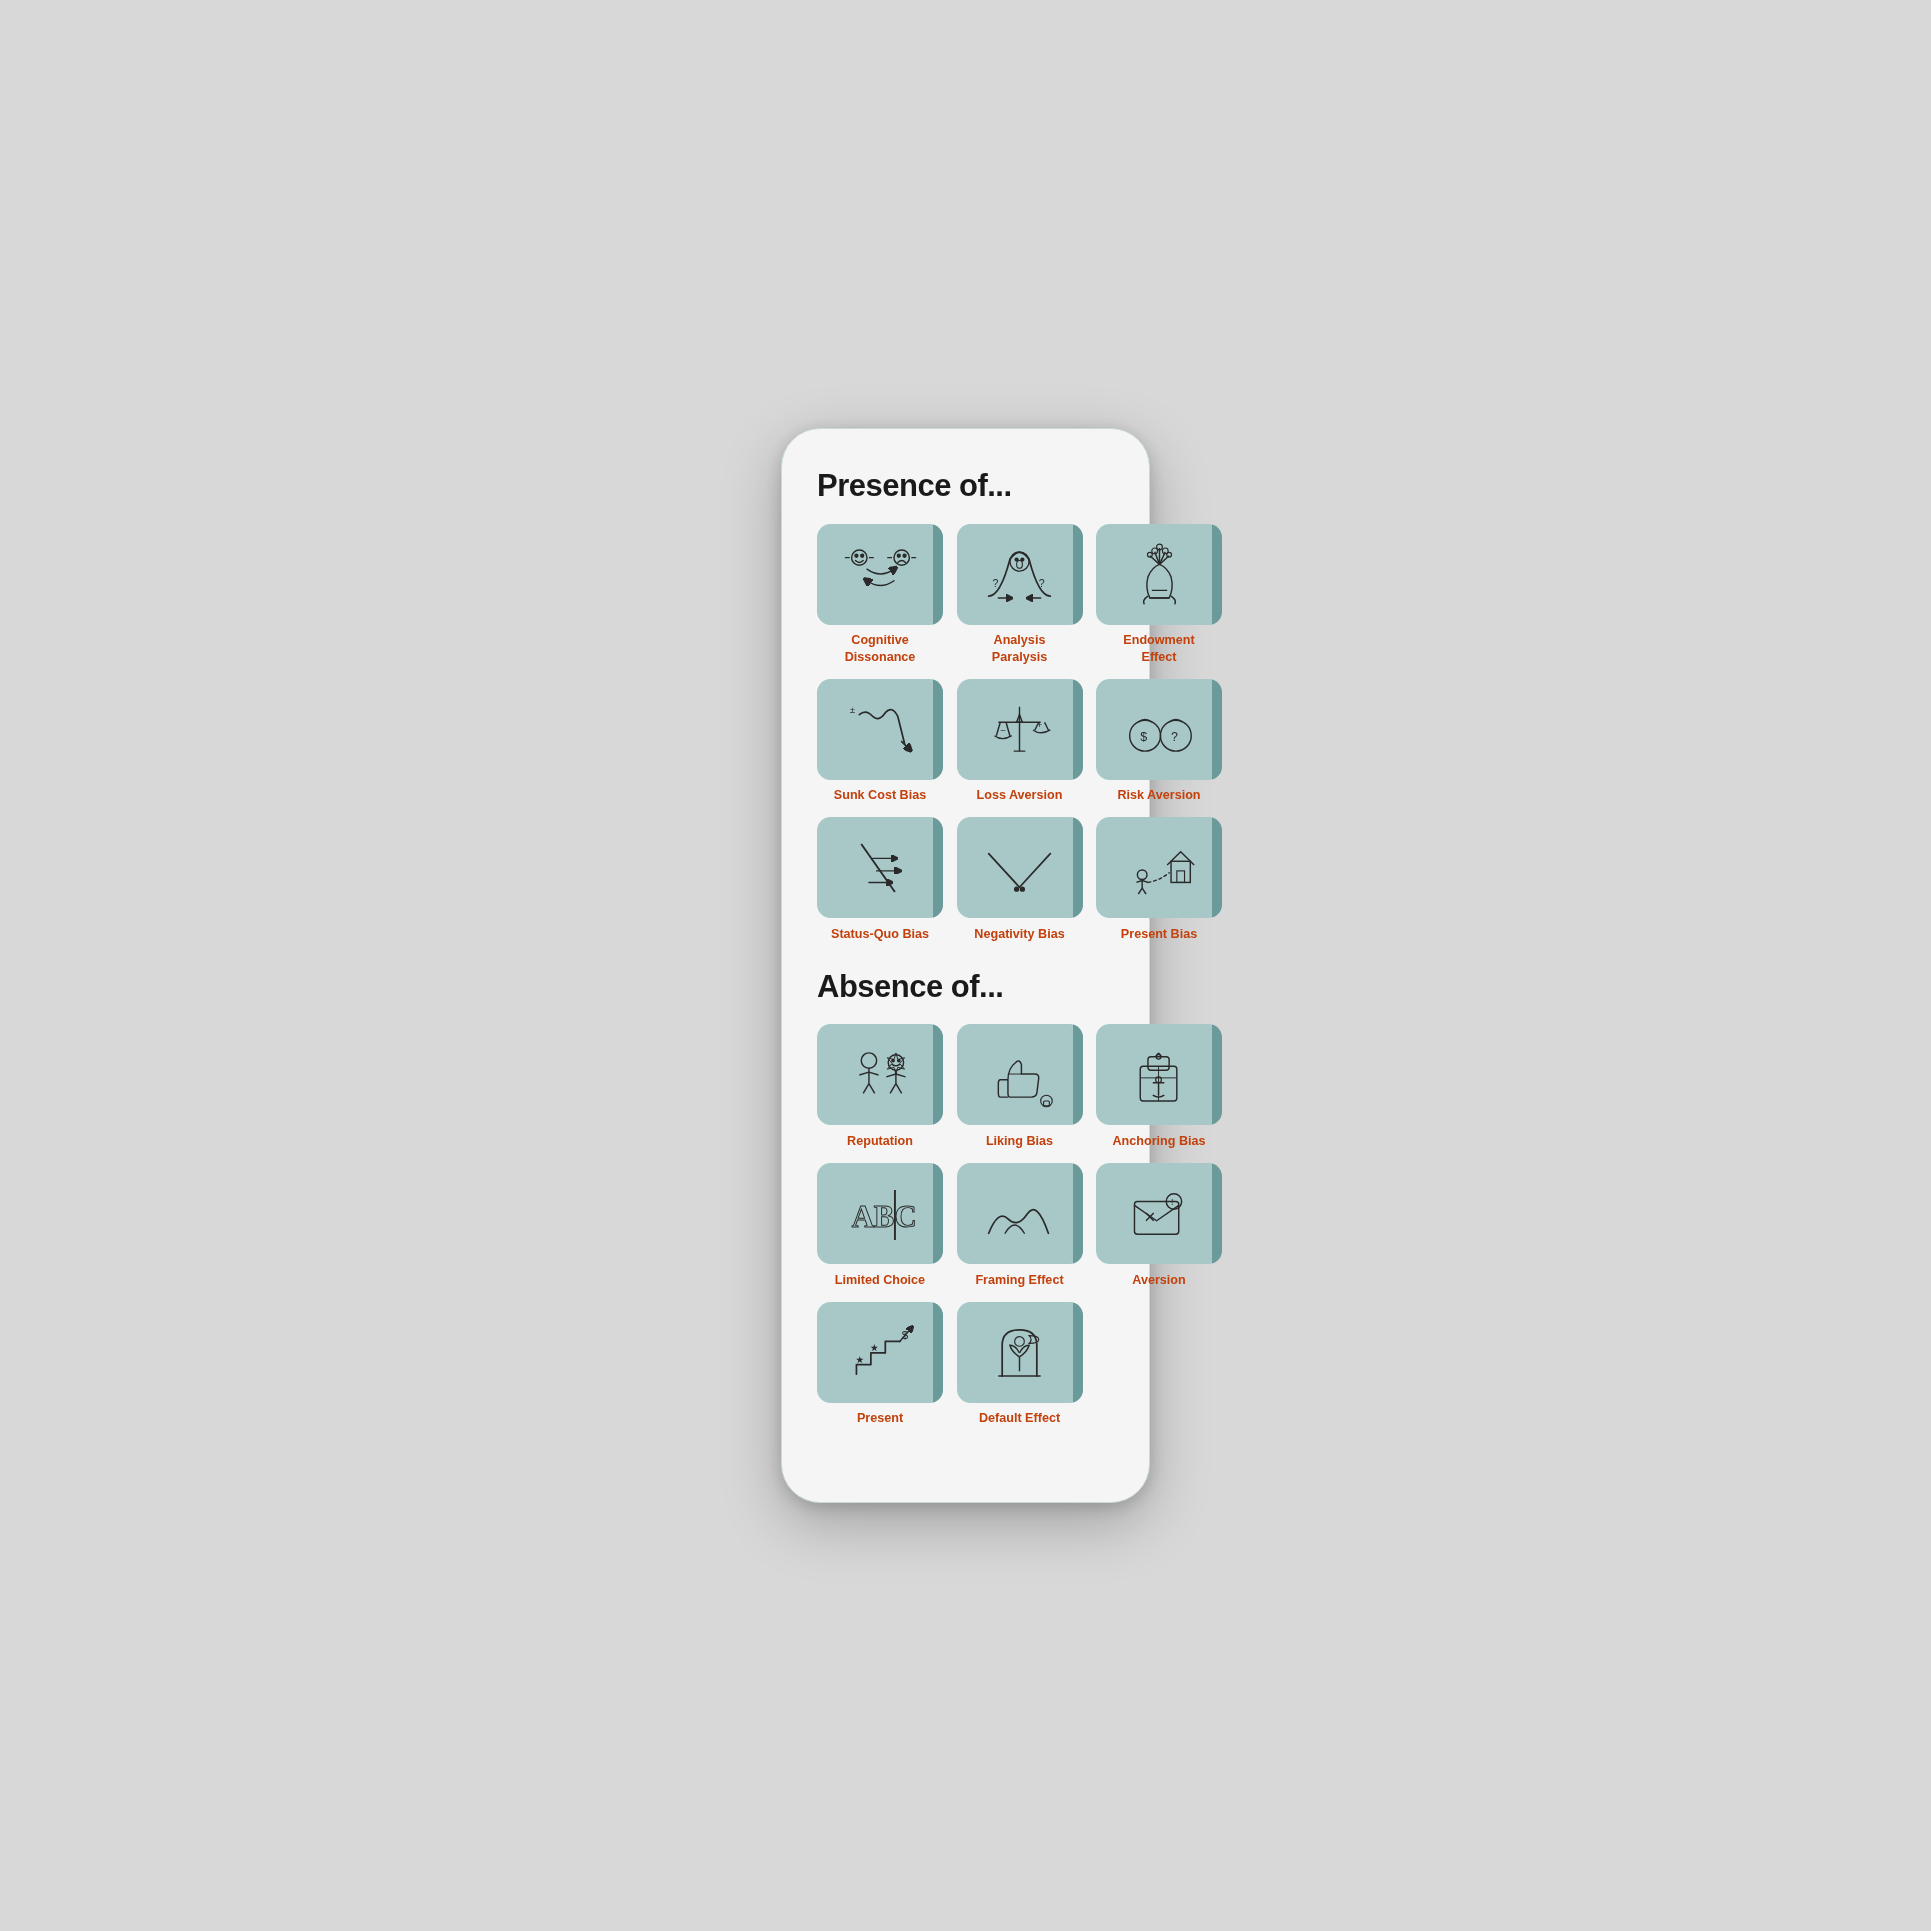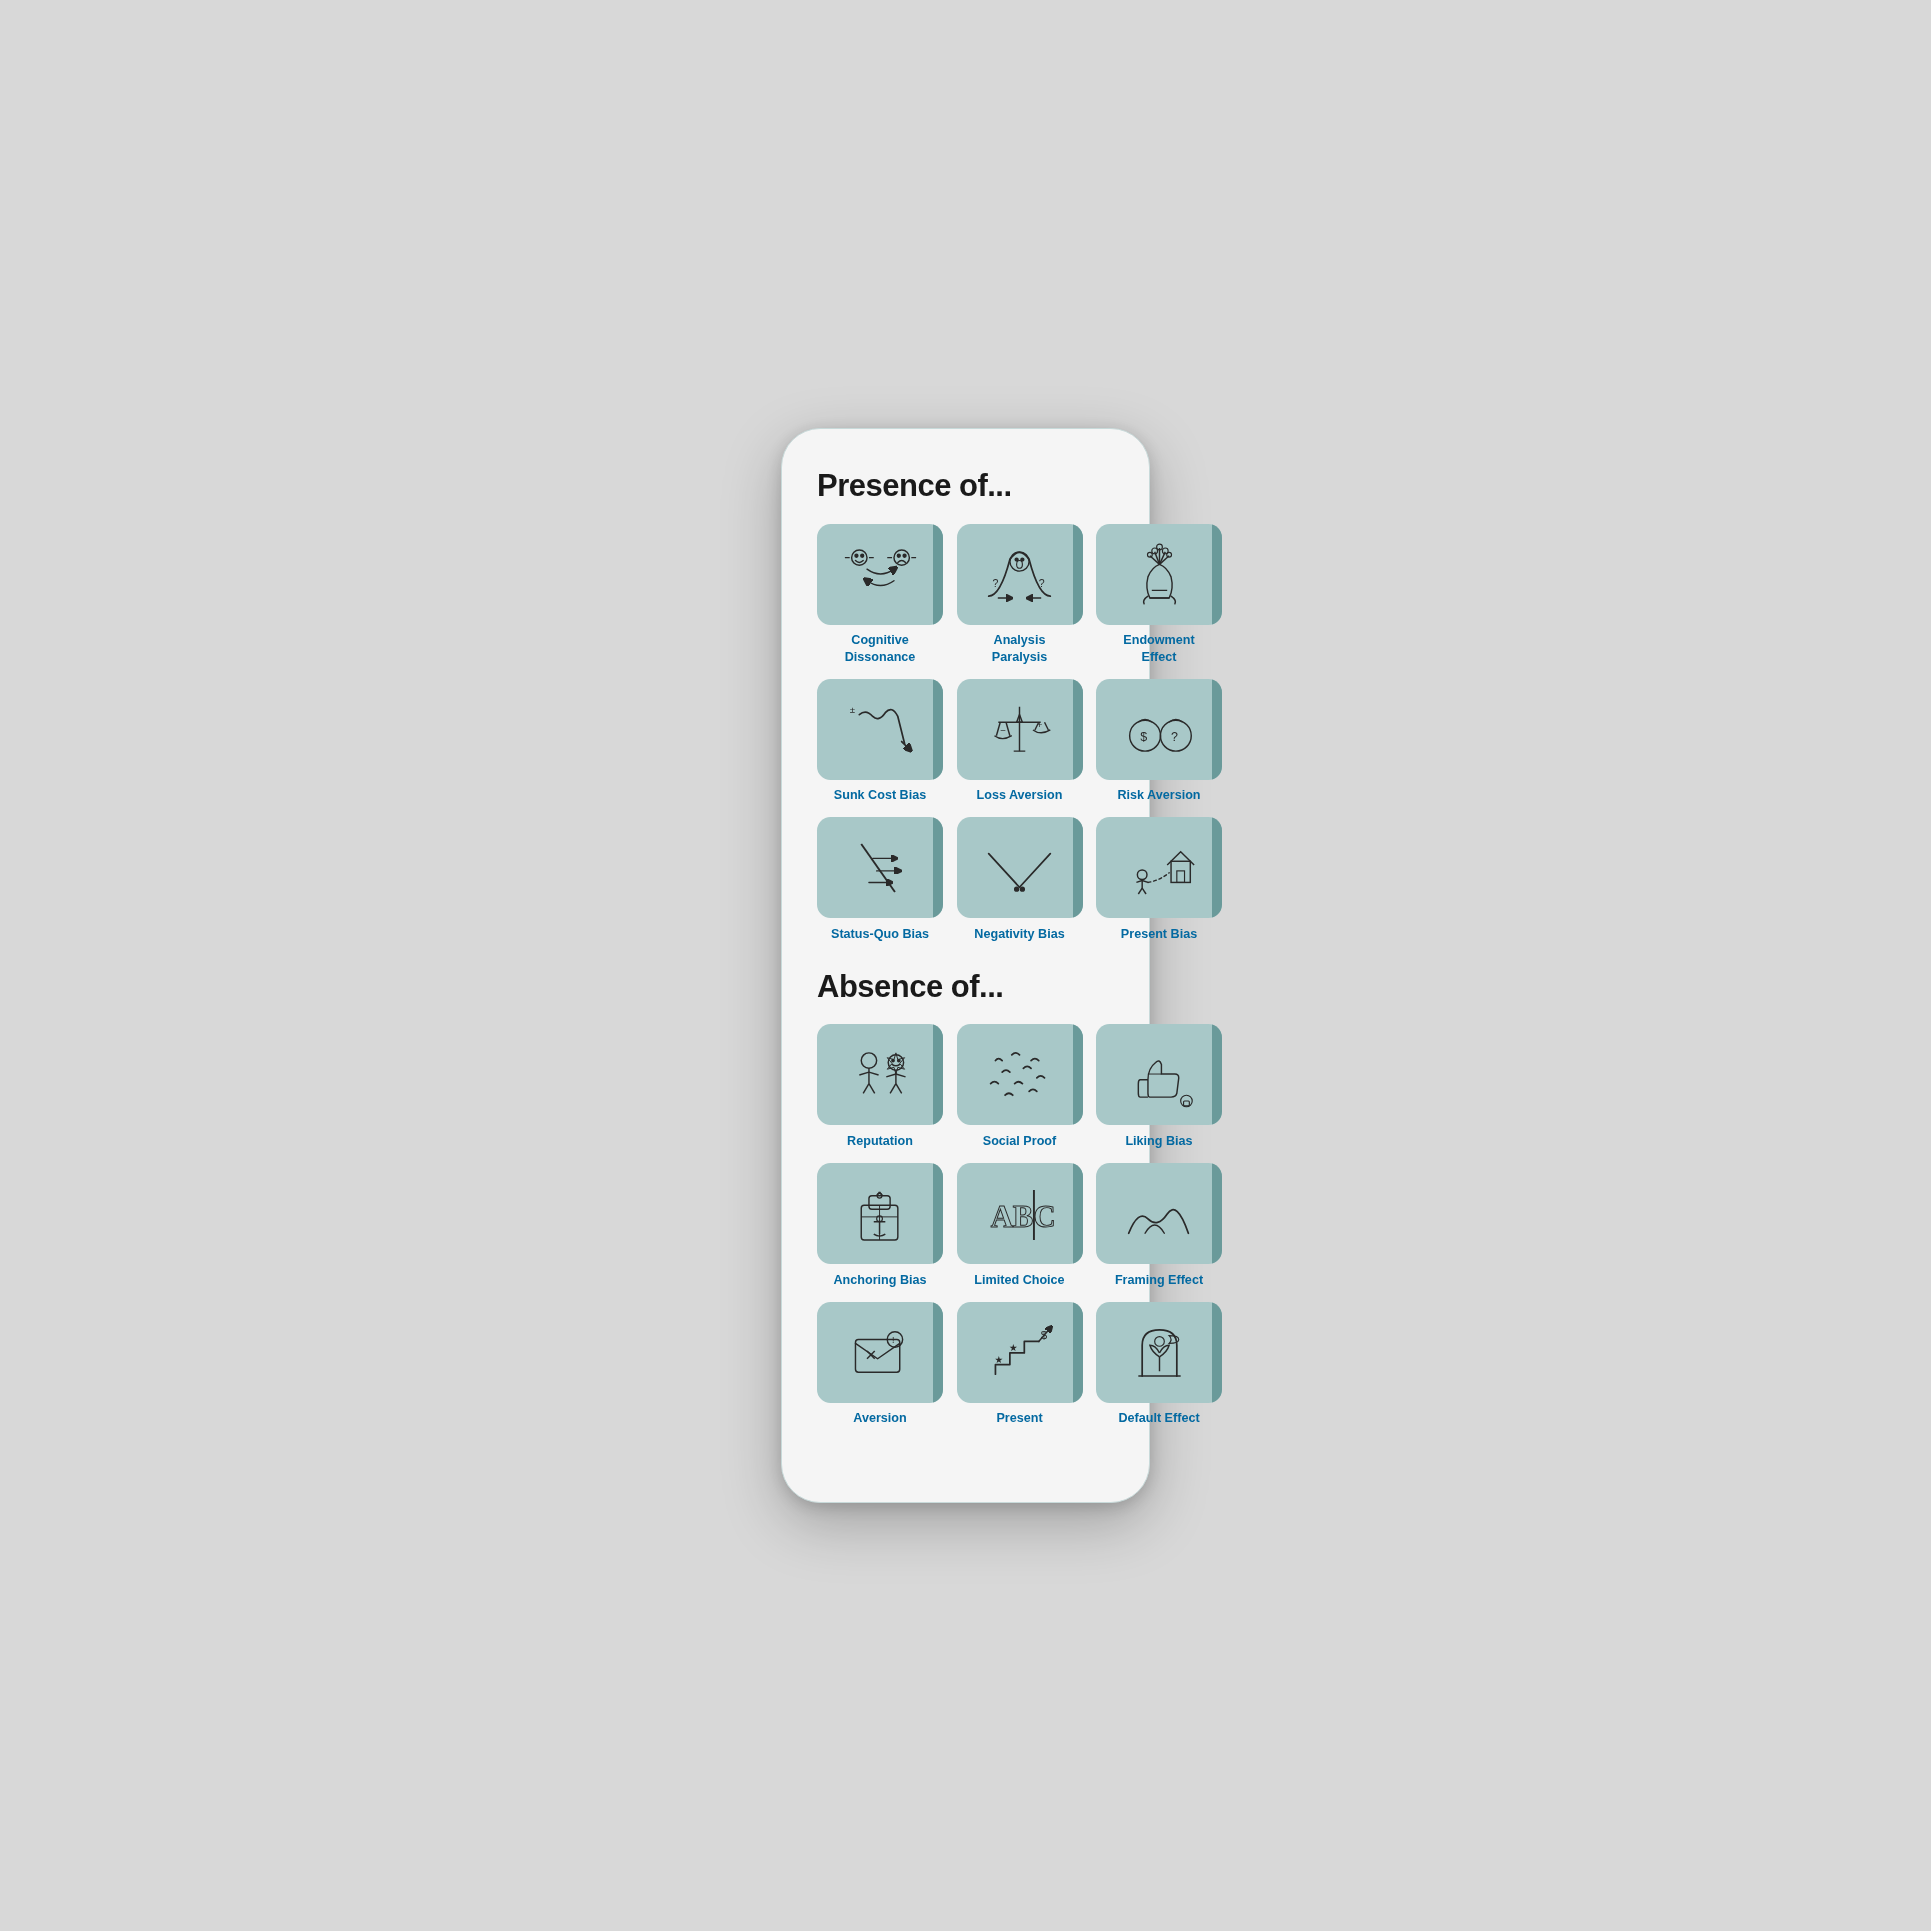--- a/index.html
+++ b/index.html
@@ -68,21 +68,21 @@
     }
 
     .icon-box svg {
       width: 77px;
       height: 68px;
     }
 
     .item-label {
       font-size: 12.6px;
       font-weight: 600;
-      color: #0369a1;
+      color: #c2410c;
       text-align: center;
       line-height: 1.3;
     }
 
     .section-gap {
       margin-top: 7.7px;
     }
   </style>
 </head>
 <body>
@@ -330,38 +330,20 @@
             <line x1="56" y1="30" x2="56" y2="44"></line>
             <line x1="46" y1="37" x2="56" y2="34"></line>
             <line x1="66" y1="37" x2="56" y2="34"></line>
             <line x1="50" y1="54" x2="56" y2="44"></line>
             <line x1="62" y1="54" x2="56" y2="44"></line>
           </svg>
         </div>
         <span class="item-label">Reputation</span>
       </div>
 
-      <div class="item">
-        <div class="icon-box">
-          <svg viewBox="0 0 80 70" fill="none" stroke="#2a2a2a" stroke-width="1.5">
-
-            <path d="M15 20 Q18 16 22 20" stroke-width="1.8" stroke-linecap="round"></path>
-            <path d="M32 14 Q36 10 40 14" stroke-width="1.8" stroke-linecap="round"></path>
-            <path d="M52 20 Q56 16 60 20" stroke-width="1.8" stroke-linecap="round"></path>
-            <path d="M22 32 Q26 28 30 32" stroke-width="1.8" stroke-linecap="round"></path>
-            <path d="M44 28 Q48 24 52 28" stroke-width="1.8" stroke-linecap="round"></path>
-            <path d="M10 44 Q14 40 18 44" stroke-width="1.8" stroke-linecap="round"></path>
-            <path d="M35 44 Q39 40 43 44" stroke-width="1.8" stroke-linecap="round"></path>
-            <path d="M58 38 Q62 34 66 38" stroke-width="1.8" stroke-linecap="round"></path>
-            <path d="M25 56 Q29 52 33 56" stroke-width="1.8" stroke-linecap="round"></path>
-            <path d="M50 52 Q54 48 58 52" stroke-width="1.8" stroke-linecap="round"></path>
-          </svg>
-        </div>
-        <span class="item-label">Social Proof</span>
-      </div>
 
       <div class="item">
         <div class="icon-box">
           <svg viewBox="0 0 80 70" fill="none" stroke="#2a2a2a" stroke-width="1.5">
 
             <path d="M28 40 Q28 28 36 22 Q40 18 42 24 L42 34 L56 34 Q60 34 60 38 L58 54 Q57 58 52 58 L30 58 Q28 58 28 54 Z" stroke-width="1.5"></path>
             <path d="M28 40 L20 40 Q18 40 18 44 L18 54 Q18 58 20 58 L28 58" stroke-width="1.5"></path>
 
             <line x1="42" y1="34" x2="28" y2="34" stroke-width="1"></line>
 

